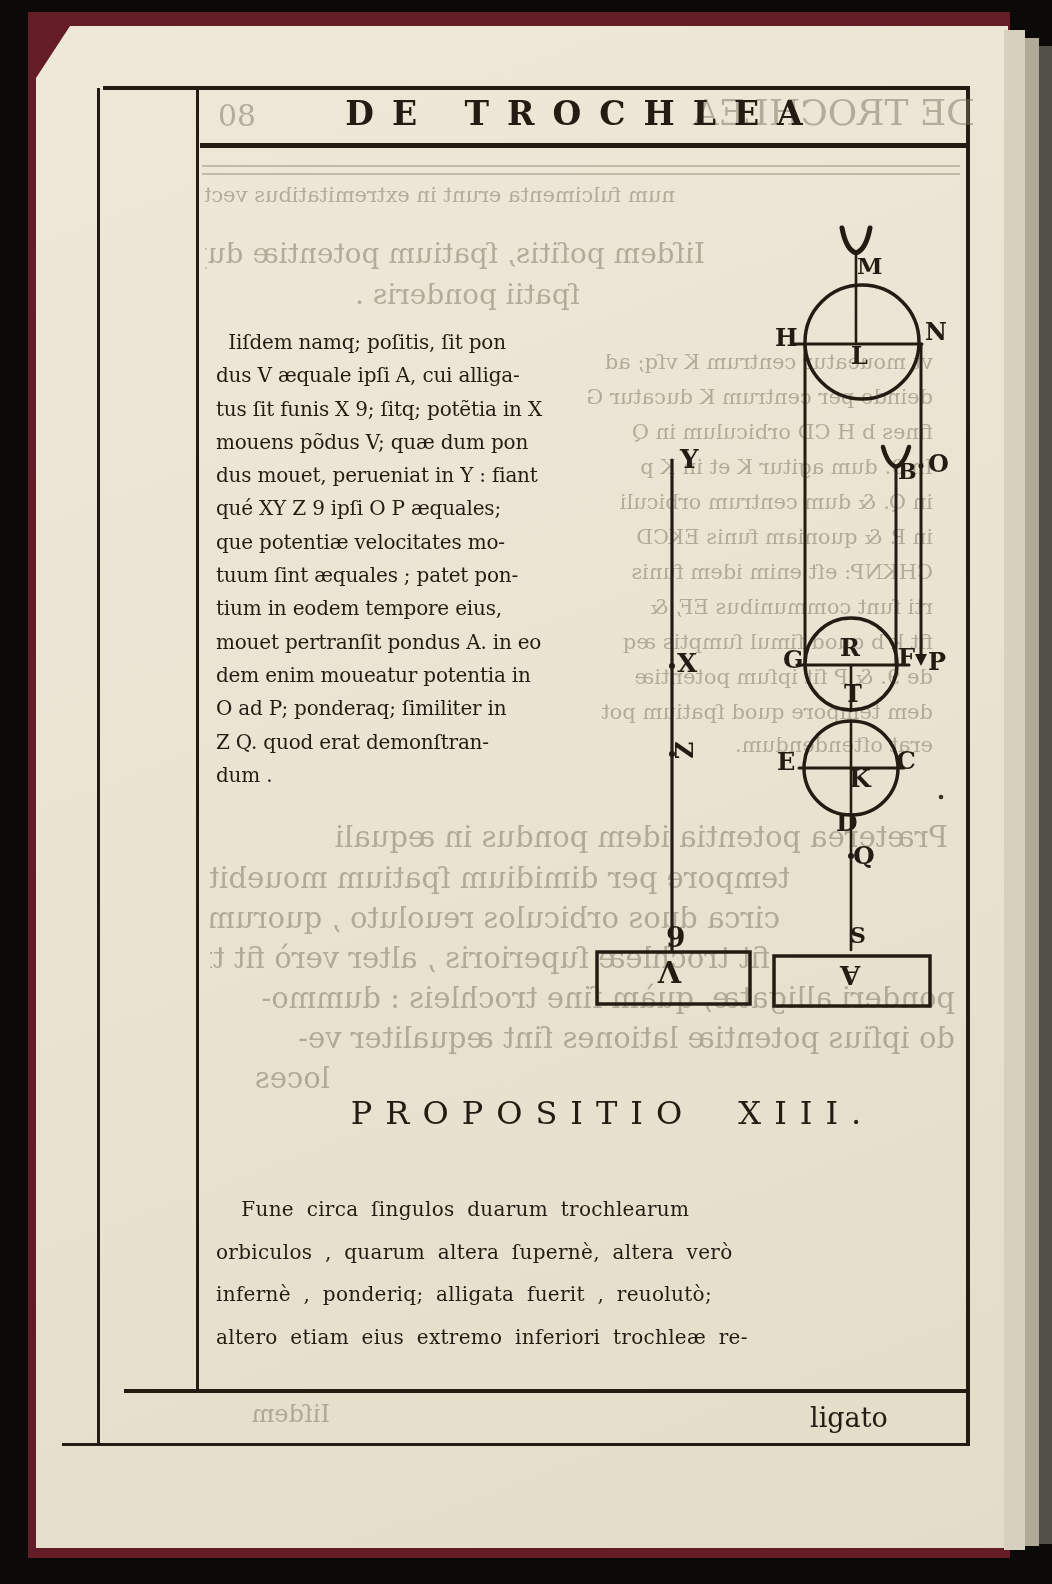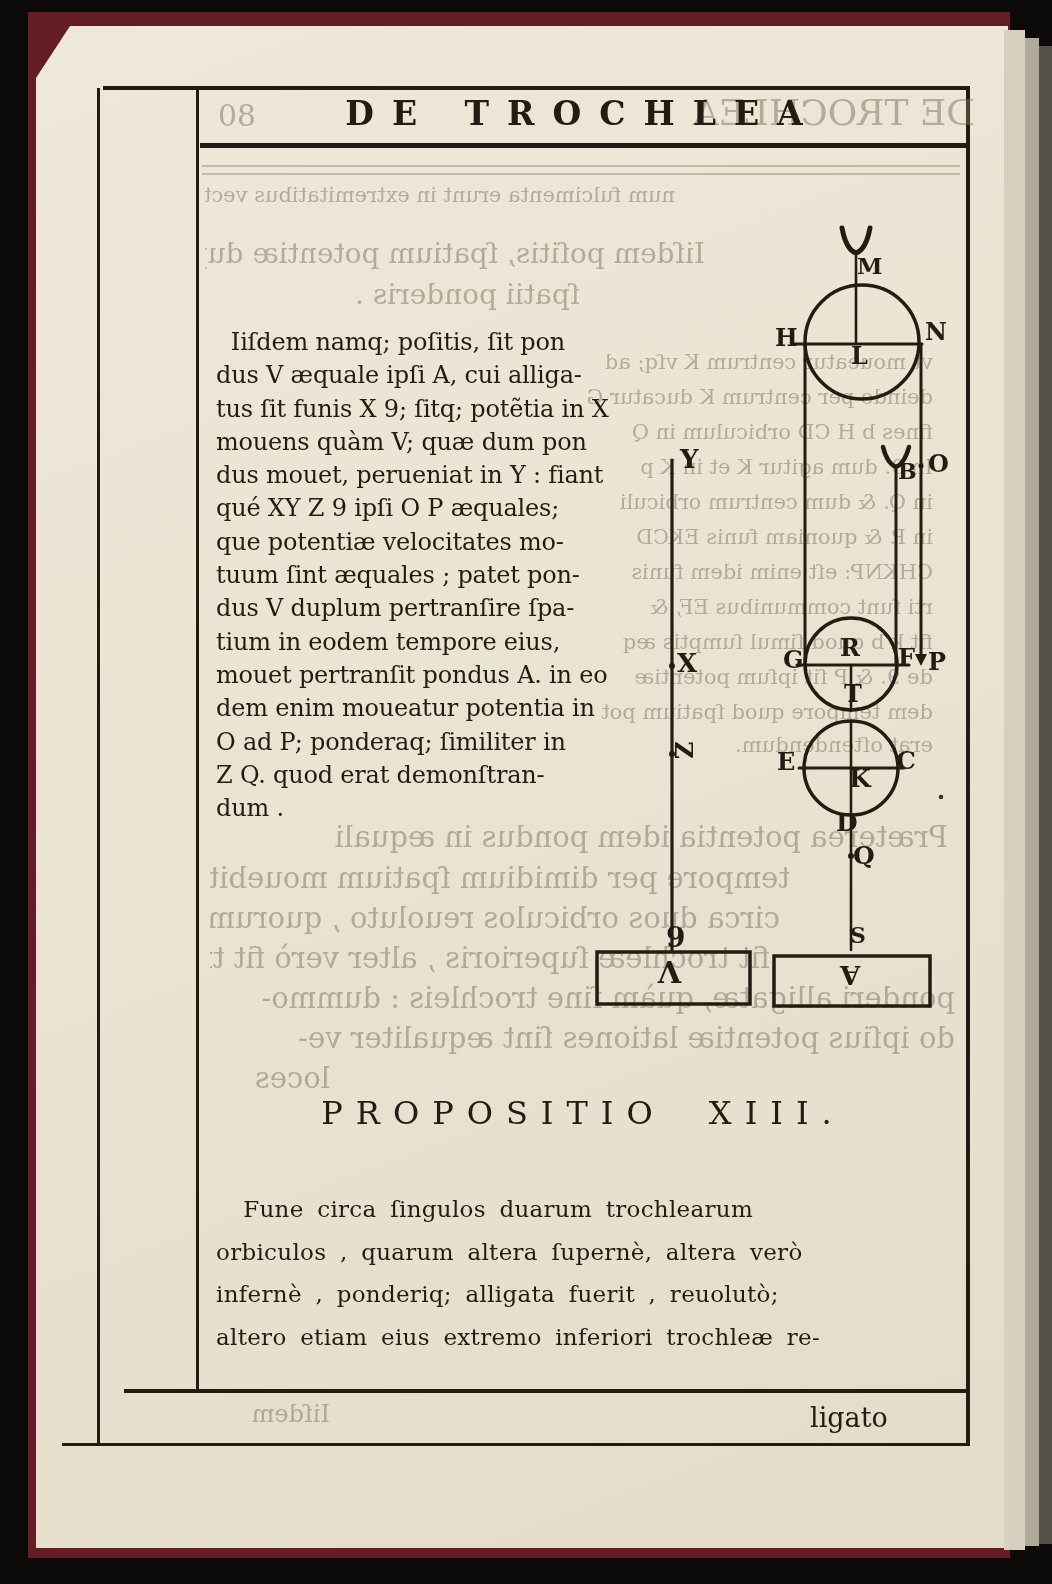--- a/index.html
+++ b/index.html
@@ -12,25 +12,25 @@
   .fore1{position:absolute;left:1004px;top:30px;width:21px;height:1520px;background:#d6d0bf;}
   .fore2{position:absolute;left:1025px;top:38px;width:14px;height:1508px;background:#b1aa99;}
   .fore3{position:absolute;left:1039px;top:46px;width:13px;height:1498px;background:#53504a;}
   .rule{position:absolute;background:#241c12;}
   .ghost-layer div, .ghost-line{position:absolute;transform:scaleX(-1);color:#7a7260;opacity:.5;
         white-space:nowrap;overflow:hidden;}
   .ghost-rule{position:absolute;background:rgba(112,102,82,.35);}
   .title{position:absolute;left:200px;top:94px;width:766px;text-align:center;
          font-size:33px;font-weight:700;letter-spacing:18px;white-space:nowrap;}
   .para1{position:absolute;left:216px;top:326px;}
-  .para1 div{white-space:pre;font-size:24px;line-height:33.3px;letter-spacing:-0.2px;}
-  .heading{position:absolute;left:200px;top:1094px;width:766px;text-align:center;
+  .para1 div{white-space:pre;font-size:20px;line-height:33.3px;letter-spacing:-0.2px;}
+  .heading{position:absolute;left:200px;top:1094px;width:825px;text-align:center;
            font-size:32px;letter-spacing:13px;word-spacing:20px;white-space:nowrap;}
   .para2{position:absolute;left:216px;top:1188px;}
-  .para2 div{white-space:pre;font-size:23px;line-height:42.5px;word-spacing:6px;letter-spacing:.3px;}
+  .para2 div{white-space:pre;font-size:20px;line-height:42.5px;word-spacing:6px;letter-spacing:.3px;}
   .catchword{position:absolute;left:810px;top:1402px;font-size:27px;}
   .diagram-svg{position:absolute;left:0;top:0;z-index:3;pointer-events:none;}
   .dlabels div{position:absolute;font-weight:700;line-height:1;}
   .layer{position:absolute;inset:0;}
   .z1{z-index:1}.z2{z-index:2}.z4{z-index:4}
 </style>
 </head>
 <body>
 
 <div class="stage">
@@ -78,26 +78,25 @@
   <div class="rule" style="left:196px;top:89px;width:3px;height:1303px;"></div>
   <div class="rule" style="left:200px;top:143px;width:766px;height:5px;"></div>
   <div class="rule" style="left:124px;top:1389px;width:844px;height:4px;"></div>
 
   <div class="title z2">DE TROCHLEA</div>
 
   <div class="para1 z4">
       <div>  Iiſdem namq; poſitis, ſit pon</div>
       <div>dus V æquale ipſi A, cui alliga-</div>
       <div>tus ſit funis X 9; ſitq; potẽtia in X</div>
-      <div>mouens quàm V; quæ dum pon</div>
+      <div>mouens põdus V; quæ dum pon</div>
       <div>dus mouet, perueniat in Y : fiant</div>
       <div>qué XY Z 9 ipſi O P æquales;</div>
       <div>que potentiæ velocitates mo-</div>
       <div>tuum ſint æquales ; patet pon-</div>
-      <div>dus V duplum pertranſire ſpa-</div>
       <div>tium in eodem tempore eius,</div>
       <div>mouet pertranſit pondus A. in eo</div>
       <div>dem enim moueatur potentia in</div>
       <div>O ad P; ponderaq; ſimiliter in</div>
       <div>Z Q. quod erat demonſtran-</div>
       <div>dum .</div>
     </div>
 
   <div class="heading z4">PROPOSITIO XIII.</div>
 

